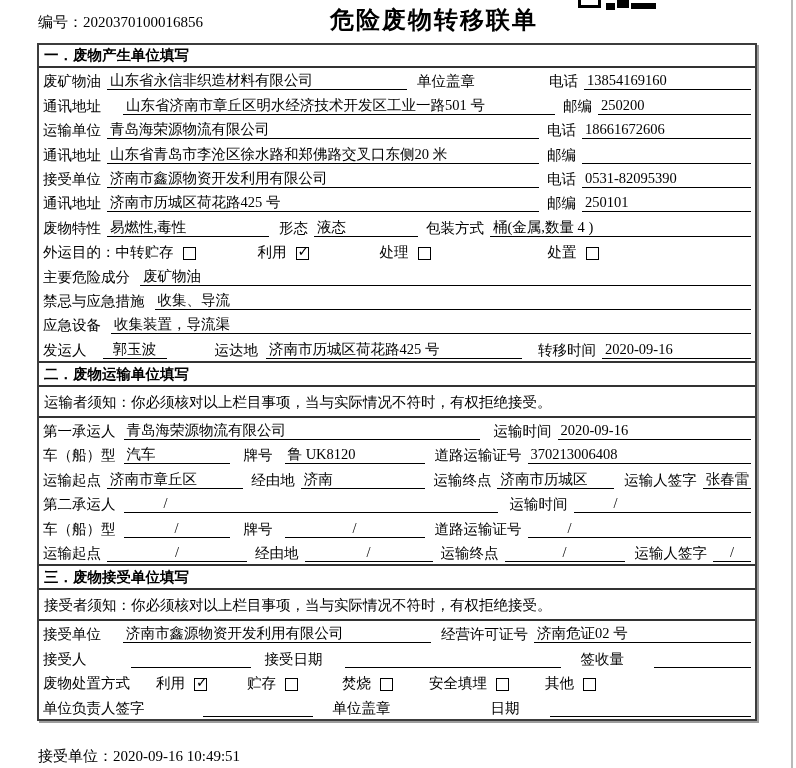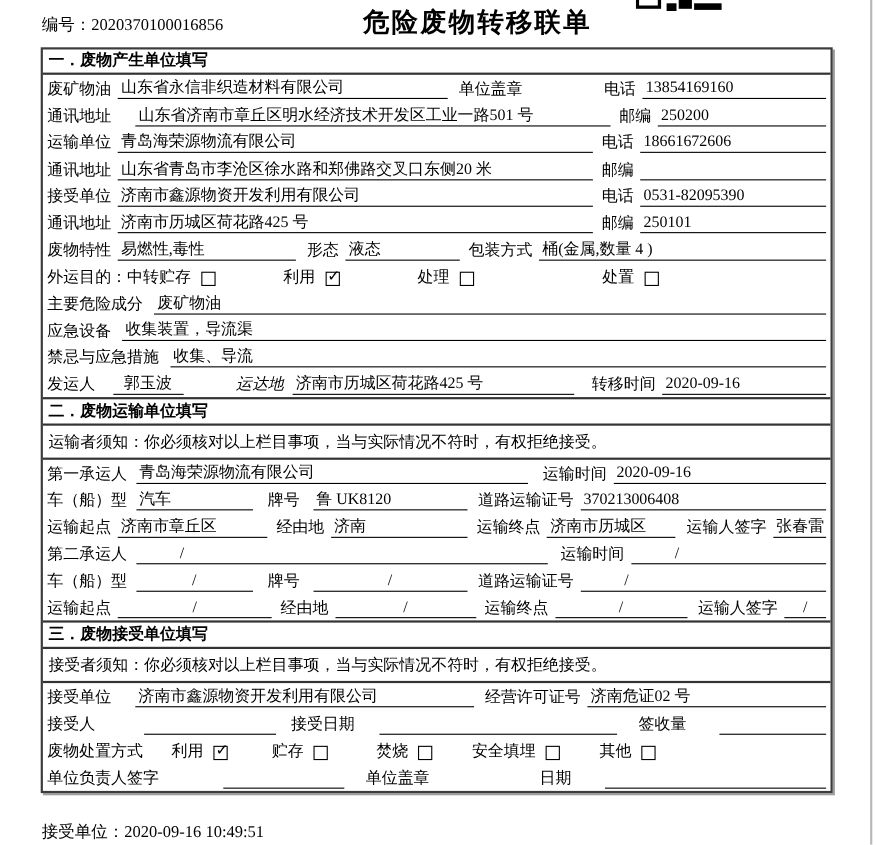--- a/index.html
+++ b/index.html
@@ -148,33 +148,33 @@
         </span>
     </span>
   </div>
 
   <div class="row">
     <span class="lbl">主要危险成分</span>
     <span class="val vf" style="margin-left:10px;">废矿物油</span>
   </div>
 
   <div class="row">
+    <span class="lbl">禁忌与应急措施</span>
+    <span class="val vf" style="margin-left:10px;">收集、导流</span>
+  </div>
+
+  <div class="row">
     <span class="lbl">应急设备</span>
     <span class="val vf" style="margin-left:10px;">收集装置，导流渠</span>
   </div>
 
   <div class="row">
-    <span class="lbl">禁忌与应急措施</span>
-    <span class="val vf" style="margin-left:10px;">收集、导流</span>
-  </div>
-
-  <div class="row">
     <span class="lbl">发运人</span>
     <span class="val c" style="margin-left:16px;width:64px;">郭玉波</span>
-    <span class="lbl" style="margin-left:48px;font-style:italic;">运达地</span>
+    <span class="lbl" style="margin-left:48px;">运达地</span>
     <span class="val" style="margin-left:8px;width:256px;">济南市历城区荷花路425 号</span>
     <span class="lbl" style="margin-left:16px;">转移时间</span>
     <span class="val vf" style="margin-left:6px;">2020-09-16</span>
   </div>
 
   <div class="sec-head mid">二．废物运输单位填写</div>
   <div class="note-row">运输者须知：你必须核对以上栏目事项，当与实际情况不符时，有权拒绝接受。</div>
 
   <div class="row">
     <span class="lbl">第一承运人</span>

